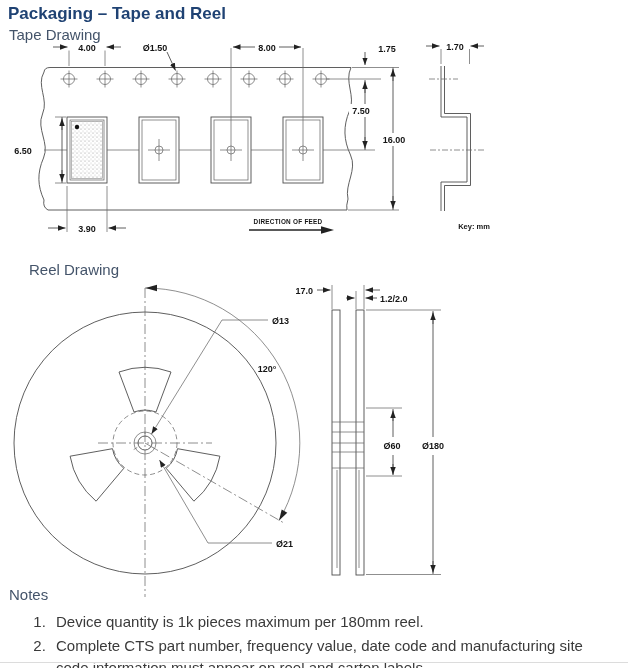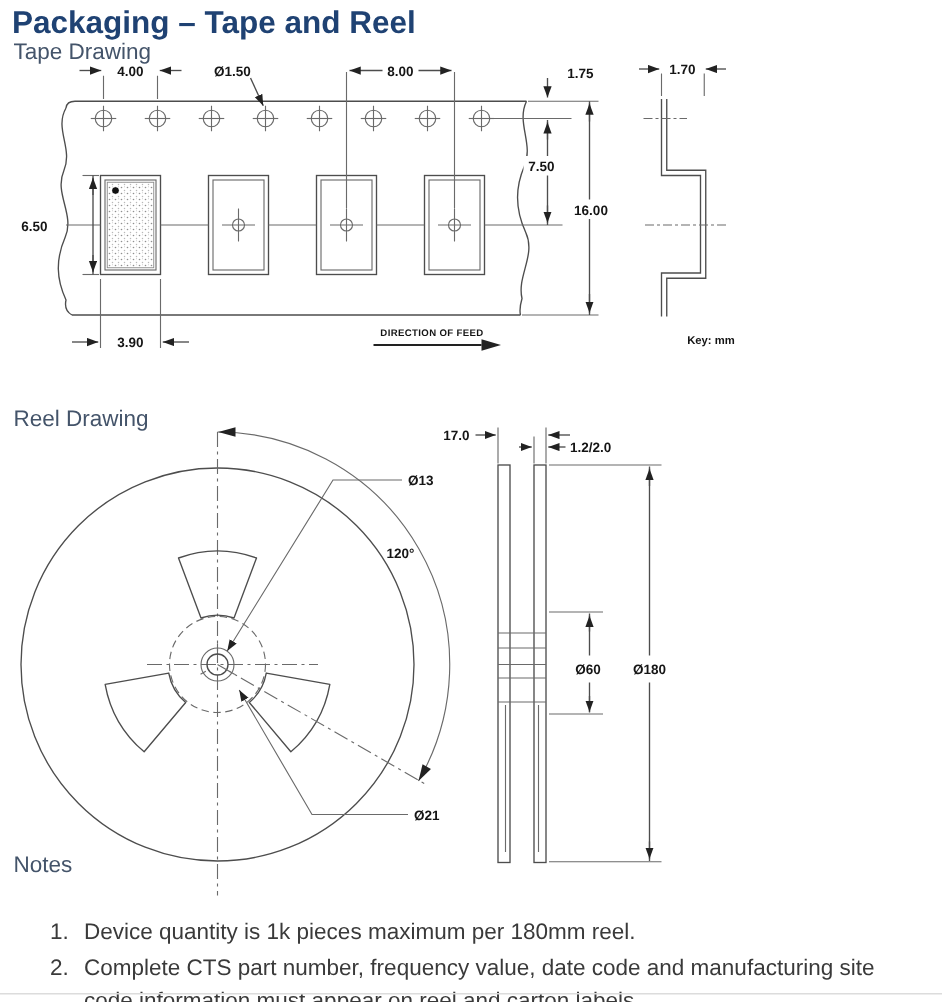--- a/index.html
+++ b/index.html
@@ -1,22 +1,22 @@
 <!DOCTYPE html>
 <html><head>
 <meta charset="utf-8">
 <style>
   html,body{margin:0;padding:0;background:#ffffff;}
   #page{position:relative;width:628px;height:668px;background:#ffffff;overflow:hidden;
         font-family:"Liberation Sans",sans-serif;}
-  .title{position:absolute;left:8px;top:4px;font-size:21px;font-weight:bold;color:#1f4273;}
+  .title{position:absolute;left:8px;top:4px;font-size:17px;font-weight:bold;color:#1f4273;}
   .subhead{position:absolute;left:9px;font-size:15px;font-weight:400;color:#44546a;}
   #tape-head{top:26px;}
-  #reel-head{top:271px;}
-  #notes-head{top:568px;}
+  #reel-head{top:261px;margin-left:20px;}
+  #notes-head{top:586px;}
   #drawing-svg{position:absolute;left:0;top:0;width:628px;height:668px;}
   #notes-list{position:absolute;left:20px;top:611px;width:545px;margin:0;padding-left:30px;
               font-size:15px;color:#3a3a3a;line-height:1.5;}
   #notes-list li{padding-left:6px;margin-bottom:1px;}
   .bottom-rule{position:absolute;left:0;top:662px;width:628px;height:1px;background:#dcdcdc;}
   svg text{font-family:"Liberation Sans",sans-serif;font-weight:bold;fill:#151515;}
   .dim{font-size:9px;}
   .dim-sm{font-size:6.4px;letter-spacing:.25px;}
   .dim-key{font-size:7.5px;}
   .ln{stroke:#4d4d4d;stroke-width:0.9;fill:none;}

